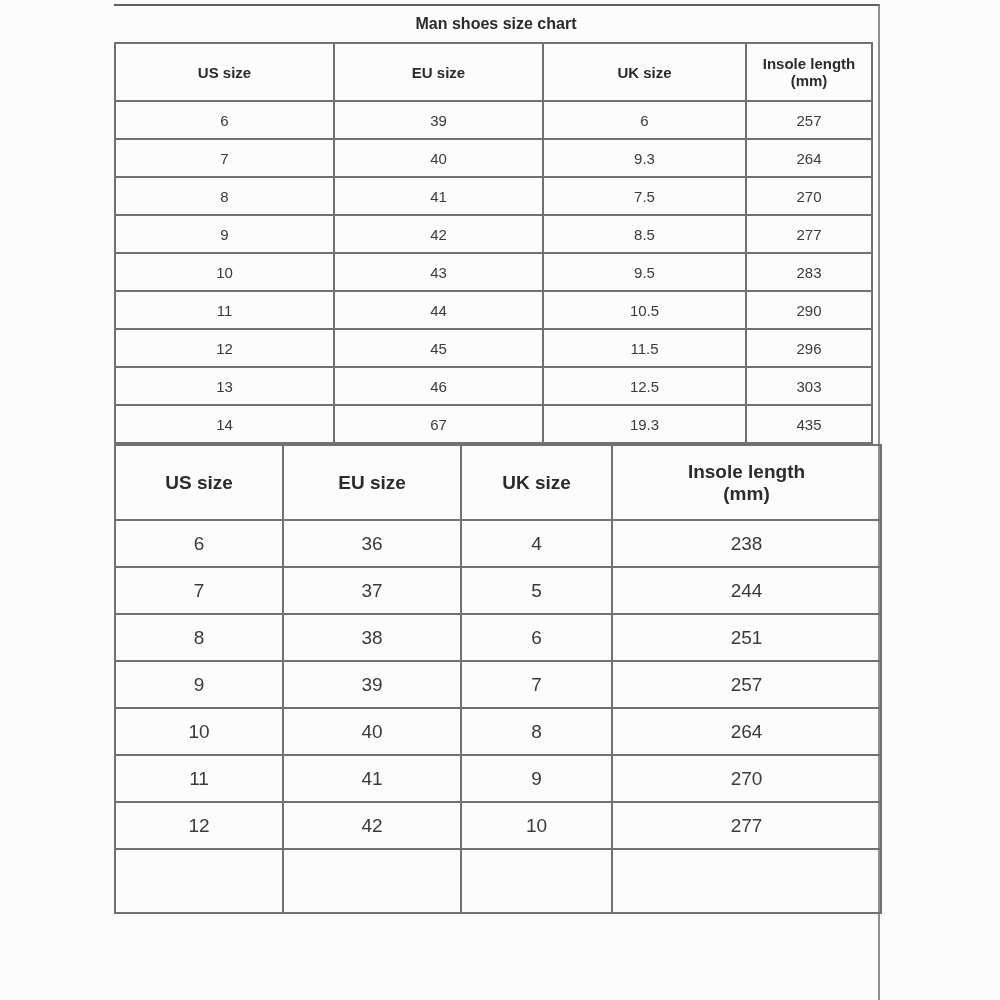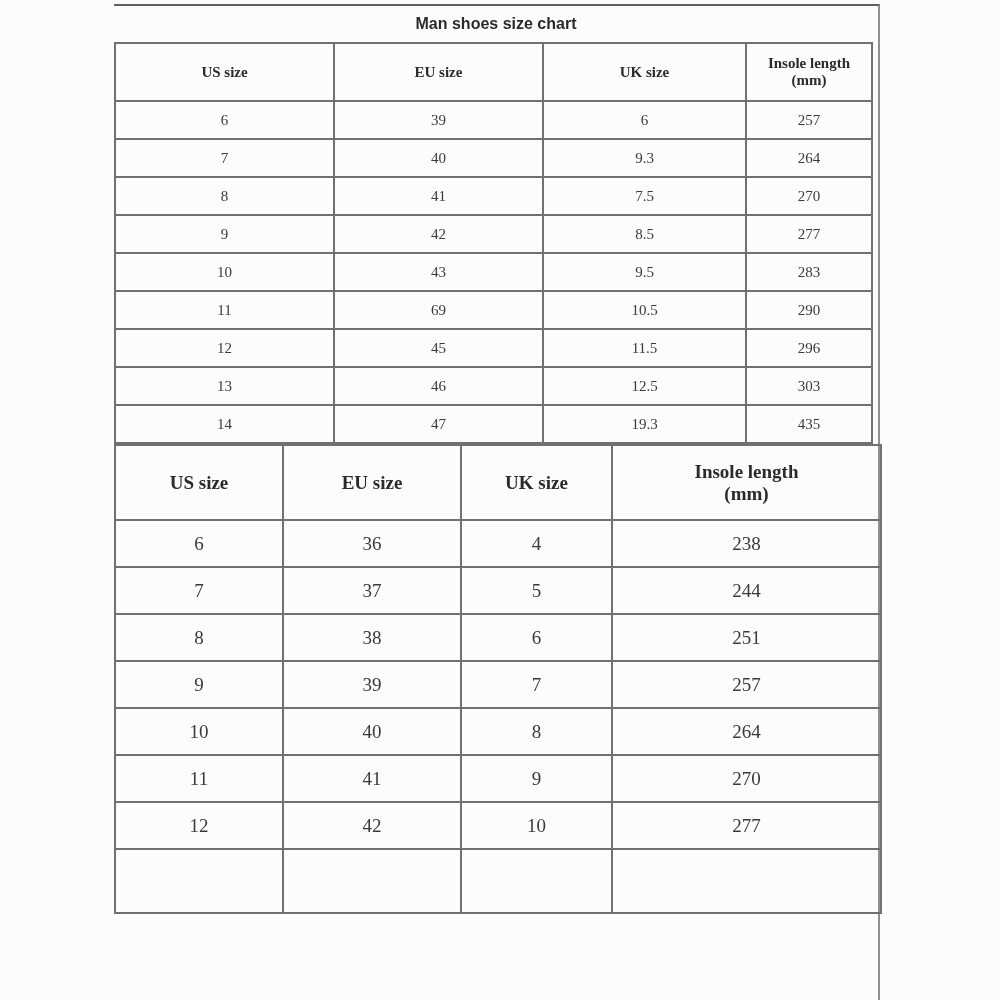--- a/index.html
+++ b/index.html
@@ -36,21 +36,20 @@
   .woman-title {
     height: 46px;
     font-size: 18px;
     box-sizing: border-box;
     border: 2px solid #6e6e6e;
     border-bottom: none;
   }
   table {
     border-collapse: collapse;
     table-layout: fixed;
-    font-family: Liberation Serif, serif;
   }
   th, td {
     border: 2px solid #717171;
     text-align: center;
     vertical-align: middle;
     padding: 0;
     white-space: pre-line;
     overflow: hidden;
   }
   table.man {
@@ -118,39 +117,39 @@
           <td>277</td>
         </tr>
         <tr>
           <td>10</td>
           <td>43</td>
           <td>9.5</td>
           <td>283</td>
         </tr>
         <tr>
           <td>11</td>
-          <td>69</td>
+          <td>44</td>
           <td>10.5</td>
           <td>290</td>
         </tr>
         <tr>
           <td>12</td>
           <td>45</td>
           <td>11.5</td>
           <td>296</td>
         </tr>
         <tr>
           <td>13</td>
           <td>46</td>
           <td>12.5</td>
           <td>303</td>
         </tr>
         <tr>
           <td>14</td>
-          <td>47</td>
+          <td>67</td>
           <td>19.3</td>
           <td>435</td>
         </tr>
       </tbody>
   </table>
 
 
   <table class="woman">
     <colgroup>
       <col style="width:168px">

